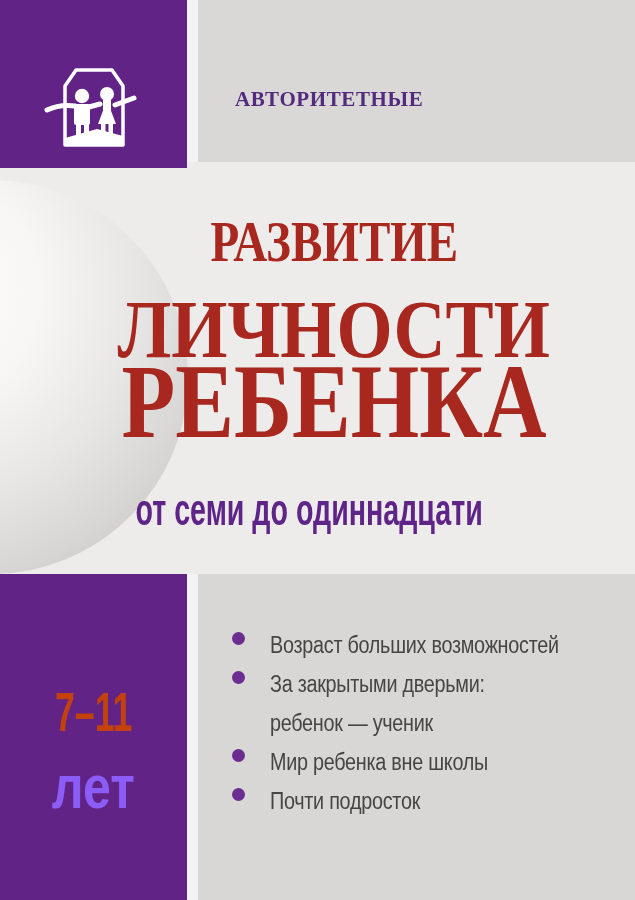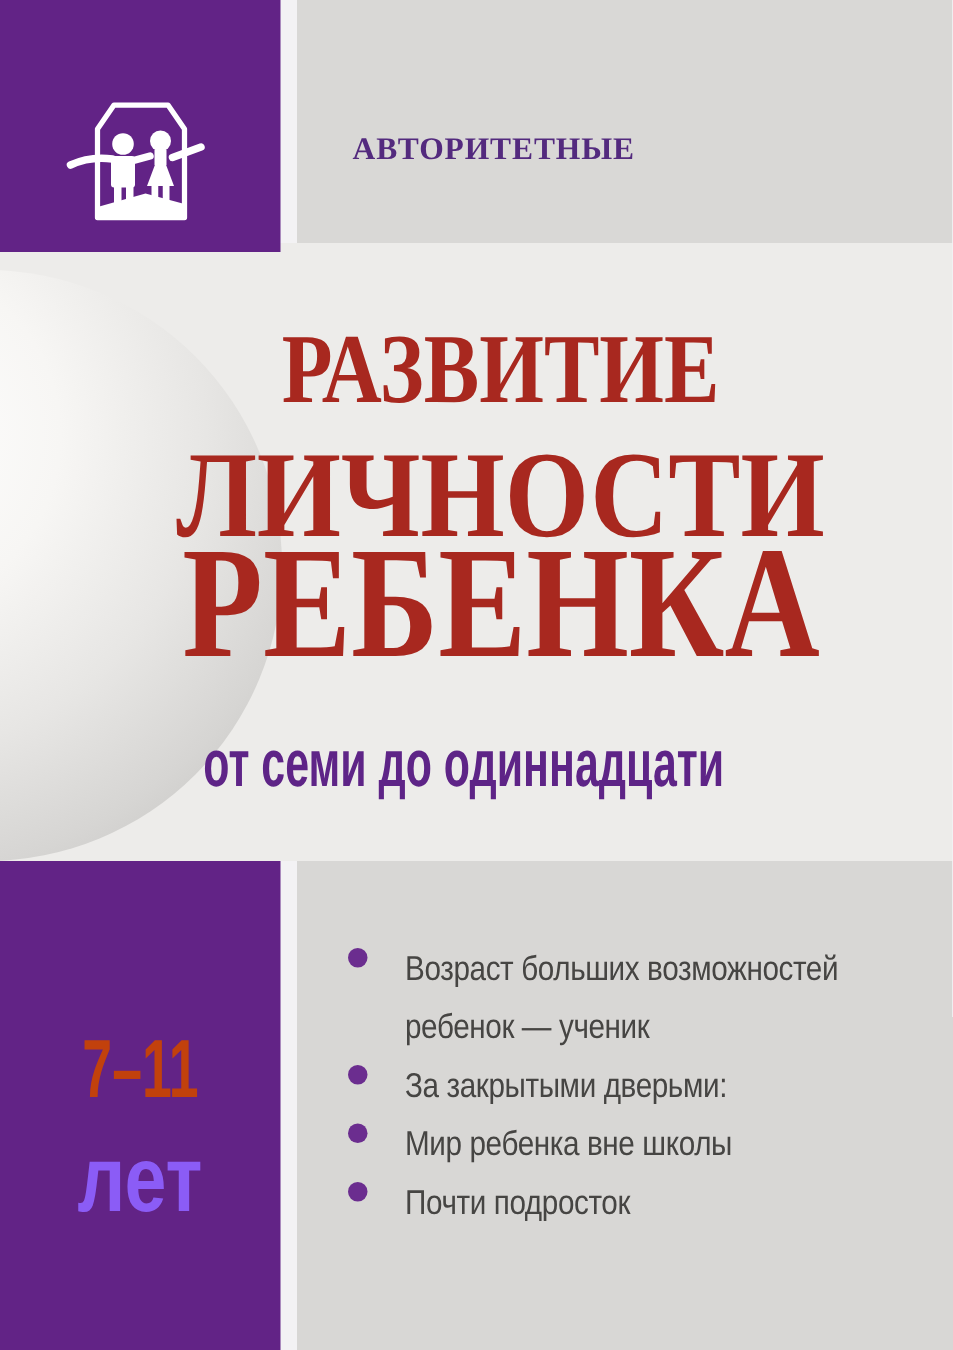--- a/index.html
+++ b/index.html
@@ -20,21 +20,21 @@
     position: absolute; left: 235px; top: 84px;
     font-family: "Liberation Serif", "DejaVu Serif", serif; font-weight: bold;
     font-size: 21px; line-height: 30px; letter-spacing: 0.6px; color: #532a7e;
   }
   .title-line {
     position: absolute; left: 69px; width: 530px; text-align: center;
     font-family: "Liberation Serif", "DejaVu Serif", serif; font-weight: bold;
     color: #a8281f; line-height: 1; white-space: nowrap;
   }
   .title-line > span { display: inline-block; transform-origin: center; }
-  .title-l1 { top: 214px; font-size: 66px; }
+  .title-l1 { top: 214px; font-size: 56px; }
   .title-l1 > span { transform: scaleX(0.84); }
   .title-l2 { top: 289px; font-size: 82px; }
   .title-l2 > span { transform: scaleX(0.88); }
   .title-l3 { top: 349px; font-size: 106px; }
   .title-l3 > span { transform: scaleX(0.83); }
   .subtitle {
     position: absolute; left: 42px; top: 488px; width: 530px; text-align: center;
     font-size: 44px; font-weight: bold; color: #5e2487; line-height: 1; white-space: nowrap;
   }
   .subtitle > span { display: inline-block; transform: scaleX(0.65); transform-origin: center; }
@@ -121,26 +121,26 @@
   </div>
 
   <div class="bottom-panel"></div>
 
   <div class="topics">
     <div class="topic-row">
       <span class="dot"></span>
       <span class="topic-text">Возраст больших возможностей</span>
     </div>
     <div class="topic-row">
+      <span class="dot"></span>
+      <span class="topic-text">За закрытыми дверьми:</span>
+    </div>
+    <div class="topic-row">
       <span class="dot hidden"></span>
       <span class="topic-text">ребенок — ученик</span>
-    </div>
-    <div class="topic-row">
-      <span class="dot"></span>
-      <span class="topic-text">За закрытыми дверьми:</span>
     </div>
     <div class="topic-row">
       <span class="dot"></span>
       <span class="topic-text">Мир ребенка вне школы</span>
     </div>
     <div class="topic-row">
       <span class="dot"></span>
       <span class="topic-text">Почти подросток</span>
     </div>
   </div>

